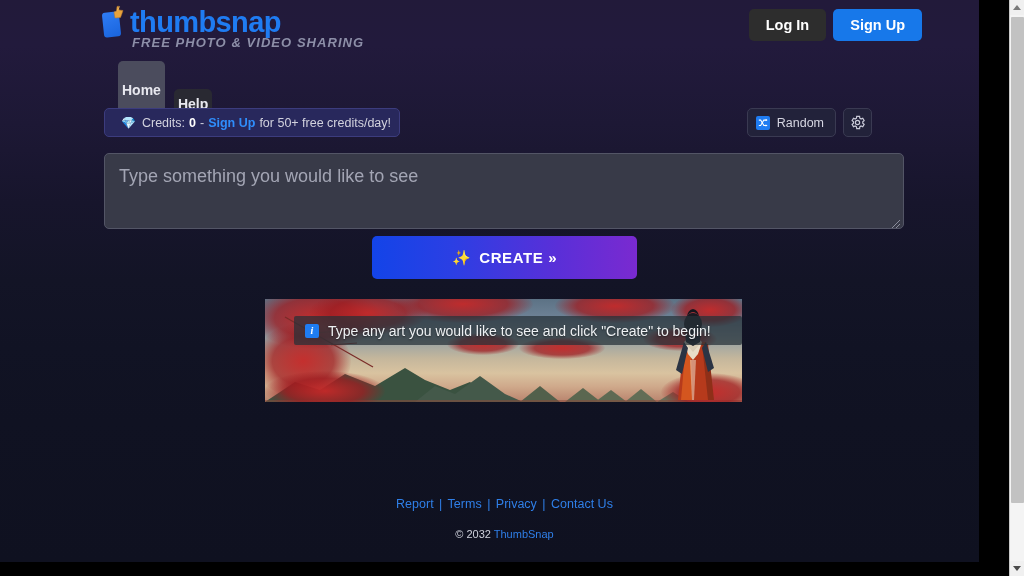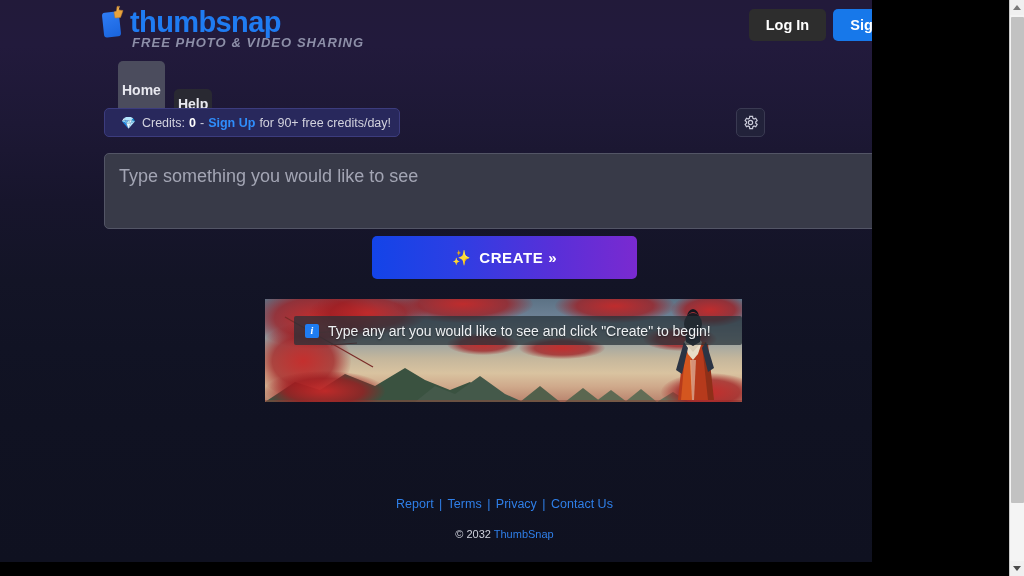--- a/index.html
+++ b/index.html
@@ -4,21 +4,21 @@
 <style>
   * { box-sizing: border-box; margin: 0; padding: 0; }
   html, body {
     width: 1024px; height: 576px;
     overflow: hidden;
     font-family: "Liberation Sans", sans-serif;
     background: #000;
   }
   #page {
     position: relative;
-    width: 872px; height: 562px;
+    width: 979px; height: 562px;
     background:
       linear-gradient(180deg,
         #221a3a 0%,
         #221a3c 8%,
         #1d1835 22%,
         #17152c 36%,
         #131426 50%,
         #111324 62%,
         #101222 75%,
         #0f1120 100%);
@@ -272,24 +272,35 @@
     <button class="nav-tab active">Home</button>
     <button class="nav-tab inactive">Help</button>
   </div>
 
   <div id="credits-bar">
     <span id="gem-icon">💎</span>
     <span>Credits:</span>
     <b style="margin-left:4px">0</b>
     <span style="margin:0 4px">-</span>
     <a id="credits-signup" href="#">Sign Up</a>
-    <span style="margin-left:4px">for 90+ free credits/day!</span>
+    <span style="margin-left:4px">for 50+ free credits/day!</span>
   </div>
 
   <div id="right-tools">
+    <button id="random-btn">
+      <span id="shuffle-icon">
+        <svg width="10" height="10" viewBox="0 0 12 12">
+          <path d="M1 2.5 H3.2 L7 9 H11" stroke="#ffffff" stroke-width="1.3" fill="none"></path>
+          <path d="M1 9 H3.2 L7 2.5 H11" stroke="#ffffff" stroke-width="1.3" fill="none"></path>
+          <path d="M9.2 1 L11 2.5 L9.2 4" fill="#ffffff"></path>
+          <path d="M9.2 7.5 L11 9 L9.2 10.5" fill="#ffffff"></path>
+        </svg>
+      </span>
+      <span>Random</span>
+    </button>
     <button id="settings-btn">
       <svg width="17" height="17" viewBox="0 0 24 24">
         <path fill="none" stroke="#c9cad8" stroke-width="1.7" d="M19.4 13a7.8 7.8 0 0 0 0-2l2-1.6-2-3.4-2.4 1a7.6 7.6 0 0 0-1.7-1l-.4-2.6h-4l-.4 2.6a7.6 7.6 0 0 0-1.7 1l-2.4-1-2 3.4 2 1.6a7.8 7.8 0 0 0 0 2l-2 1.6 2 3.4 2.4-1a7.6 7.6 0 0 0 1.7 1l.4 2.6h4l.4-2.6a7.6 7.6 0 0 0 1.7-1l2.4 1 2-3.4z"></path>
         <circle cx="12" cy="12" r="3" fill="none" stroke="#c9cad8" stroke-width="1.7"></circle>
       </svg>
     </button>
   </div>
 
   <div id="prompt-wrap">
     <textarea id="prompt-input" placeholder="Type something you would like to see" style=""></textarea>

